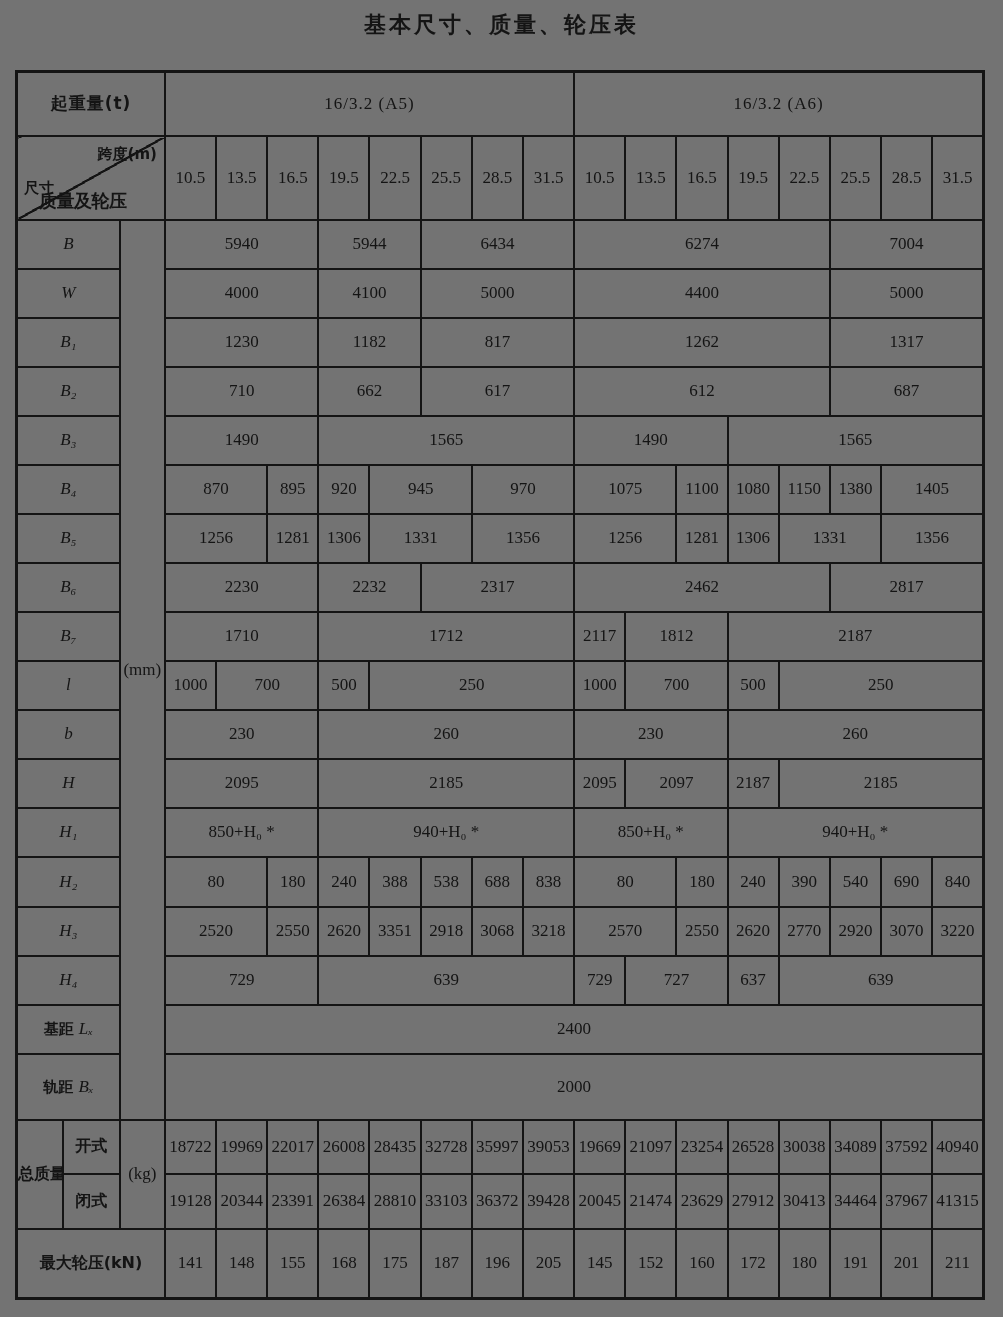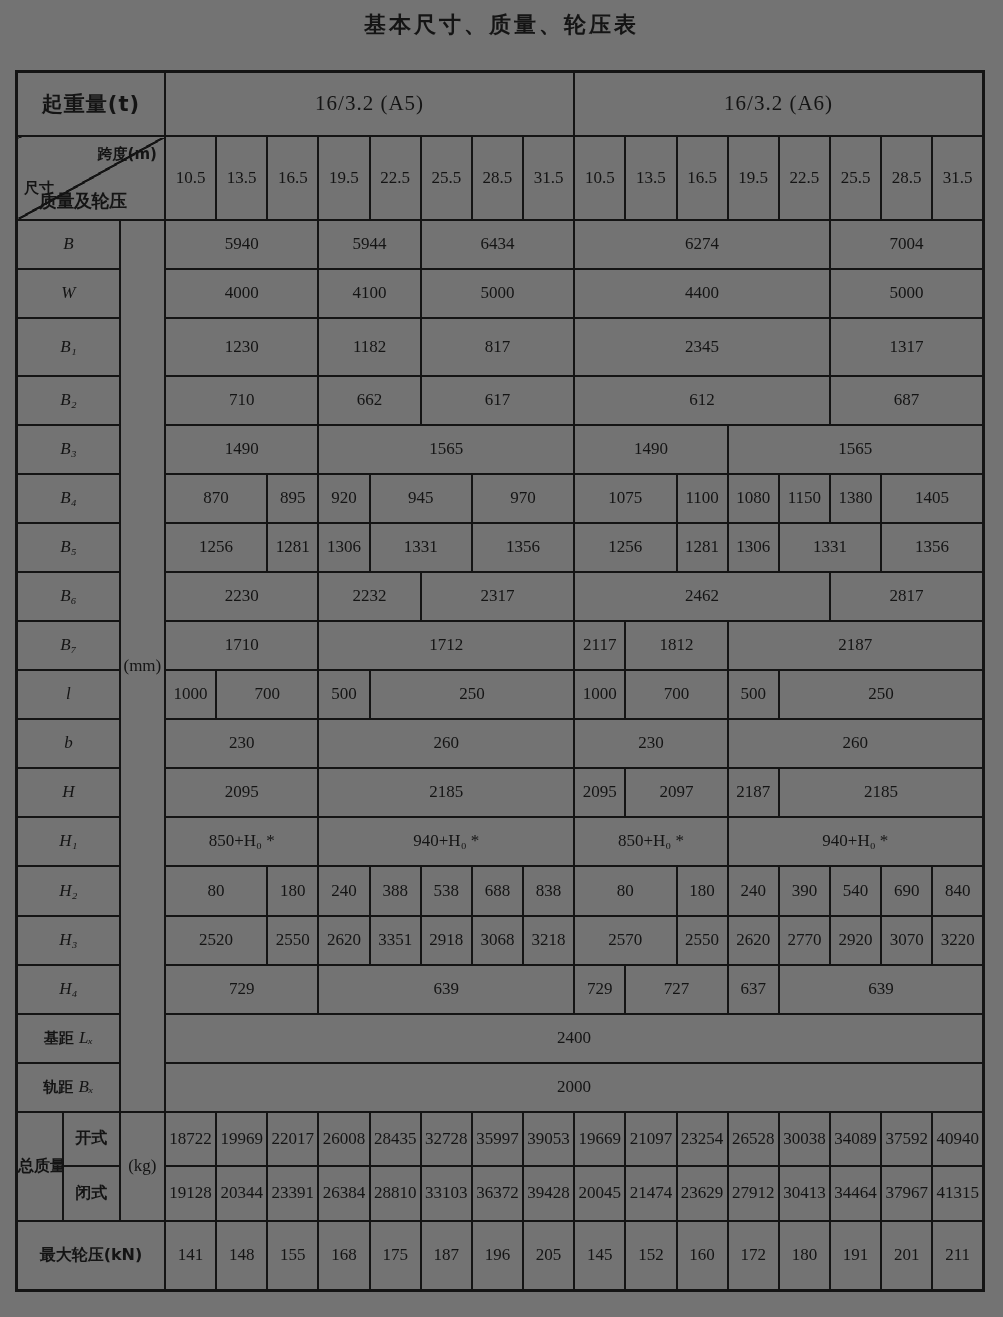--- a/index.html
+++ b/index.html
@@ -22,21 +22,21 @@
   td{
     border:2px solid #141414;
     text-align:center;vertical-align:middle;
     font-size:17px;padding:0;overflow:hidden;white-space:nowrap;
     font-family:"Liberation Serif","DejaVu Serif",serif;
   }
   td.cn{
     font-family:"DejaVu Sans","Liberation Sans",sans-serif;
     font-weight:600;font-size:16px;
   }
-  td.hdr{font-size:21px;letter-spacing:1px;}
+  td.hdr{font-size:17px;letter-spacing:1px;}
   .sym{font-style:italic;font-size:17px;font-family:"Liberation Serif","DejaVu Serif",serif;font-weight:normal;}
   .cnp{font-family:"DejaVu Sans","Liberation Sans",sans-serif;font-weight:600;font-size:15px;}
   td.diag{
     position:relative;padding:0;
     background:linear-gradient(to bottom right,transparent calc(50% - 1.2px),#141414 calc(50% - 1.2px),#141414 calc(50% + 1.2px),transparent calc(50% + 1.2px));
     font-family:"DejaVu Sans","Liberation Sans",sans-serif;font-weight:600;
   }
   .d-tr{position:absolute;top:8px;right:7px;font-size:15px;}
   .d-ml{position:absolute;left:6px;top:42px;font-size:15px;}
   .d-bl{position:absolute;left:21px;bottom:6px;font-size:18px;letter-spacing:-0.5px;}
@@ -99,26 +99,26 @@
           <td colspan="3">7004</td>
         </tr>
         <tr style="height: 49px;">
           <td colspan="2"><span class="sym">W</span></td>
           <td colspan="3">4000</td>
           <td colspan="2">4100</td>
           <td colspan="3">5000</td>
           <td colspan="5">4400</td>
           <td colspan="3">5000</td>
         </tr>
-        <tr style="height: 58px; border-radius: 8px;">
+        <tr style="height: 49px; border-radius: 8px;">
           <td colspan="2"><span class="sym">B₁</span></td>
           <td colspan="3">1230</td>
           <td colspan="2">1182</td>
           <td colspan="3">817</td>
-          <td colspan="5">2345</td>
+          <td colspan="5">1262</td>
           <td colspan="3">1317</td>
         </tr>
         <tr style="height: 49px;">
           <td colspan="2"><span class="sym">B₂</span></td>
           <td colspan="3">710</td>
           <td colspan="2">662</td>
           <td colspan="3">617</td>
           <td colspan="5">612</td>
           <td colspan="3">687</td>
         </tr>
@@ -246,21 +246,21 @@
           <td colspan="5">639</td>
           <td colspan="1">729</td>
           <td colspan="2">727</td>
           <td colspan="1">637</td>
           <td colspan="4">639</td>
         </tr>
         <tr style="height: 49px;">
           <td colspan="2"><span class="cnp">基距 </span><span class="sym">Lₓ</span></td>
           <td colspan="16">2400</td>
         </tr>
-        <tr style="height: 49px;">
+        <tr style="height: 66px;">
           <td colspan="2"><span class="cnp">轨距 </span><span class="sym">Bₓ</span></td>
           <td colspan="16">2000</td>
         </tr>
         <tr style="height: 54px;">
           <td class="cnp cn" rowspan="2">总质量</td>
           <td class="cn">开式</td>
           <td rowspan="2">(kg)</td>
           <td>18722</td>
           <td>19969</td>
           <td>22017</td>

